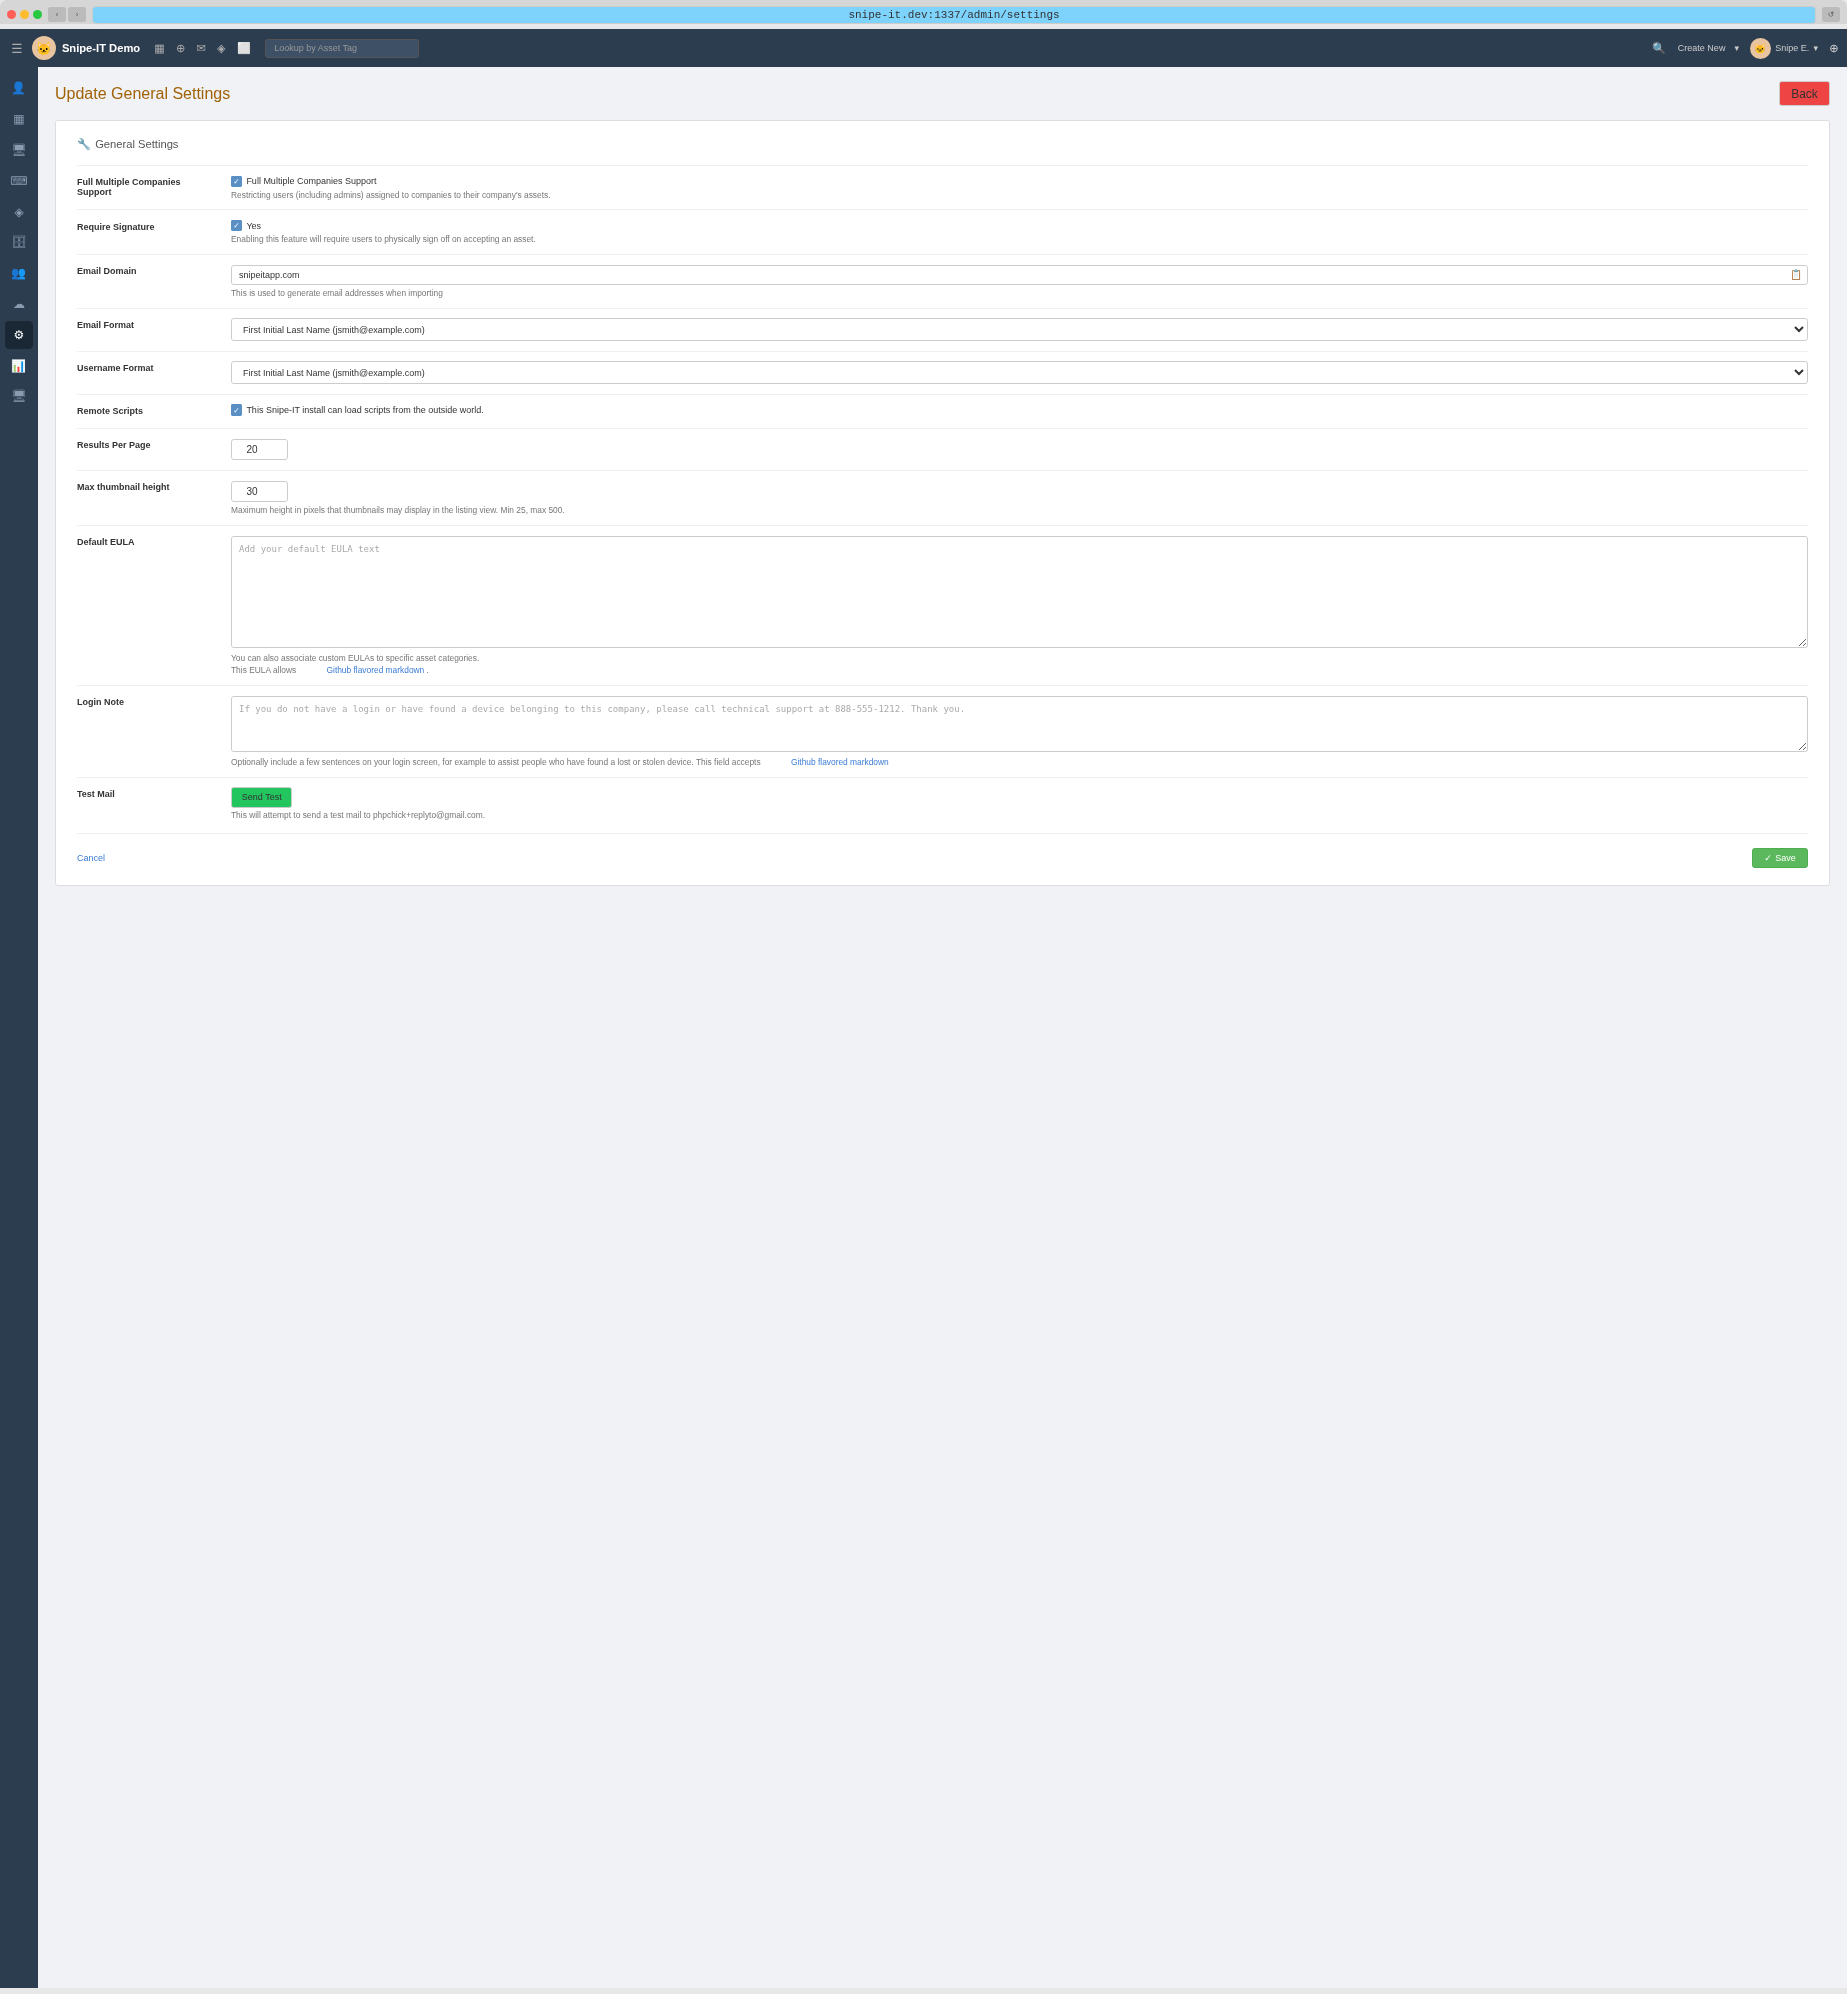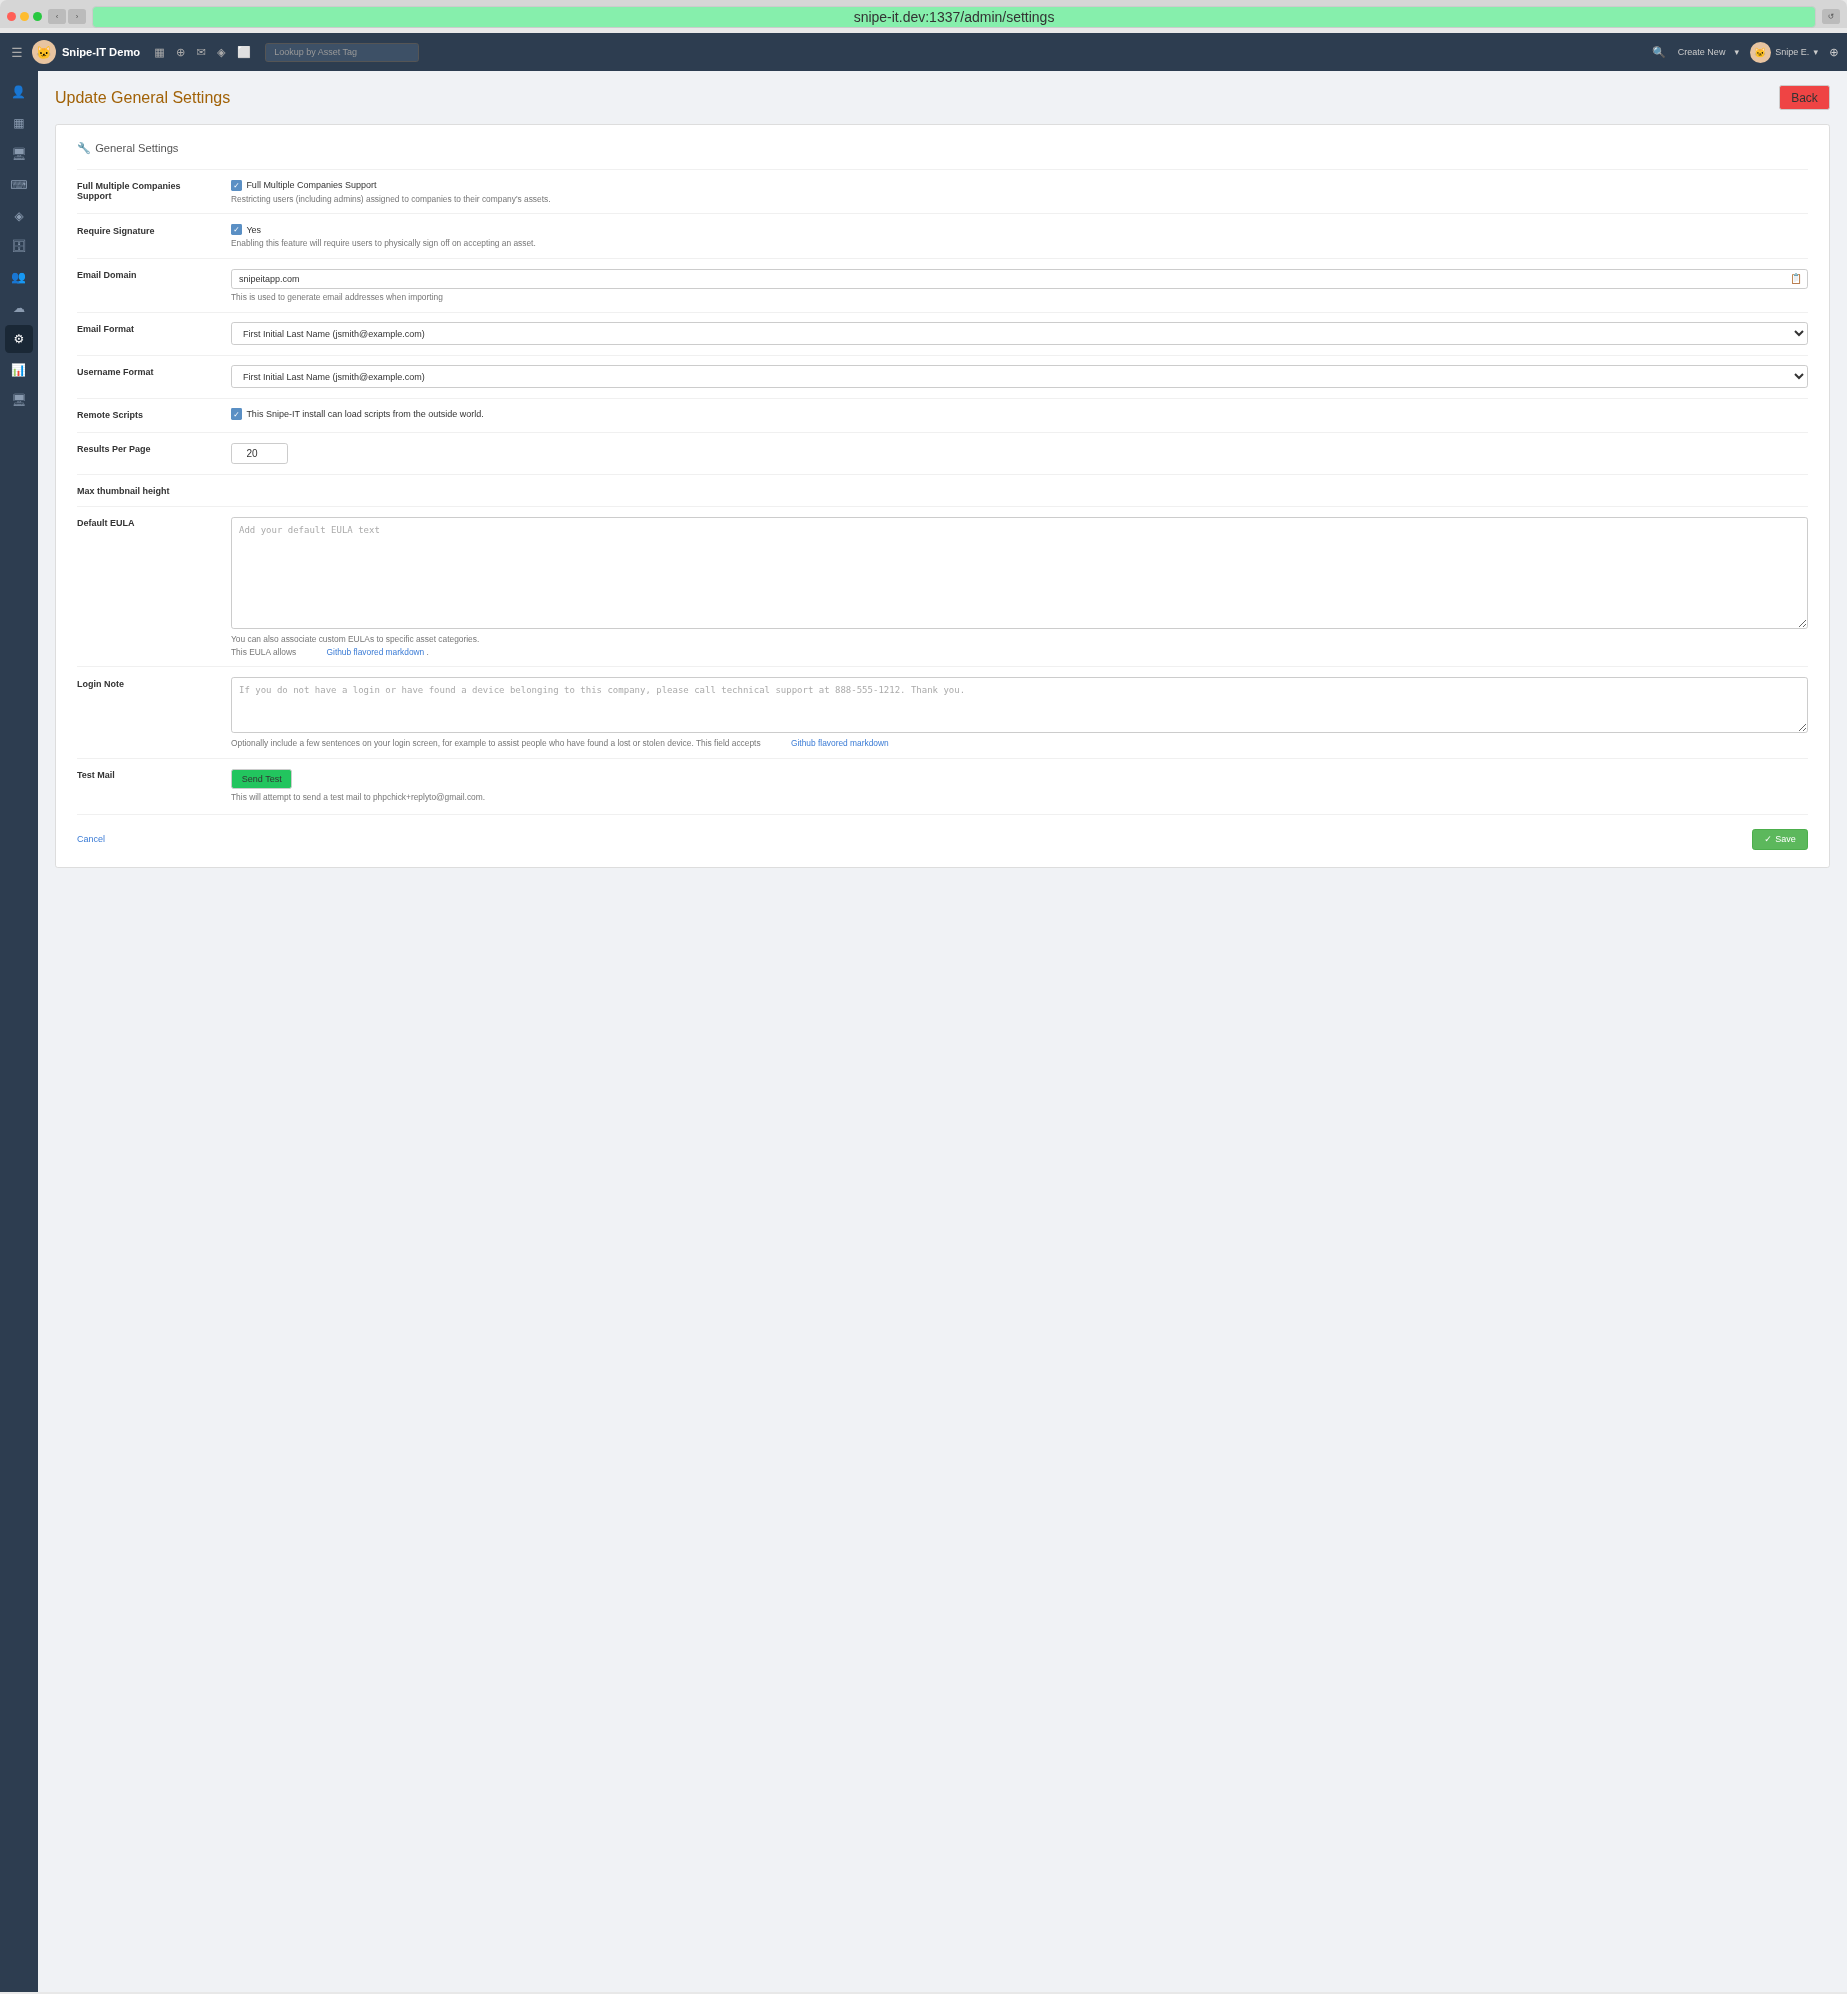--- a/index.html
+++ b/index.html
@@ -23,23 +23,23 @@
     }
     .tl-red { background: #ff5f57; }
     .tl-yellow { background: #febc2e; }
     .tl-green { background: #28c840; }
     .nav-buttons { display: flex; gap: 2.1px; }
     .nav-btn {
       background: #bbb; border: none; border-radius: 2.8px;
       width: 18px; height: 15.4px; cursor: pointer; font-size: 7.7px; color: #555;
     }
     .address-bar {
-      flex: 1; background: #86efac; border-radius: 4.2px; padding: 2.1px 7px;
-      font-size: 14px; color: #333; display: flex; align-items: center;
-      justify-content: center; border: 0.7px solid #ccc;
+      flex: 1; background: #7dd3fc; border-radius: 4.2px; padding: 2.1px 7px;
+      font-size: 11px; color: #333; display: flex; align-items: center;
+      justify-content: center; border: 0.7px solid #ccc; font-family: Liberation Mono, monospace;
     }
     .browser-btn { background: #bbb; border: none; border-radius: 2.8px; width: 18px; height: 15.4px; cursor: pointer; color: #555; font-size: 7.7px; }
 
     
     .app-window {
       background: #f0f2f5;
       min-height: calc(100vh - 35px);
       display: flex;
       flex-direction: column;
     }
@@ -397,20 +397,24 @@
 
         <div class="form-row">
           <div class="form-label">Results Per Page</div>
           <div class="form-control">
             <input type="number" class="small-input" value="20" style="">
           </div>
         </div>
 
         <div class="form-row">
           <div class="form-label">Max thumbnail height</div>
+          <div class="form-control">
+            <input type="number" class="small-input" value="30" style="">
+            <div class="form-hint">Maximum height in pixels that thumbnails may display in the listing view. Min 25, max 500.</div>
+          </div>
         </div>
 
         <div class="form-row">
           <div class="form-label">Default EULA</div>
           <div class="form-control">
             <textarea class="textarea-input" placeholder="Add your default EULA text" style=""></textarea>
             <div class="form-hint">You can also associate custom EULAs to specific asset categories.</div>
             <div class="form-hint">
               <span>This EULA allows </span>
               <a href="#" class="link">Github flavored markdown</a>

